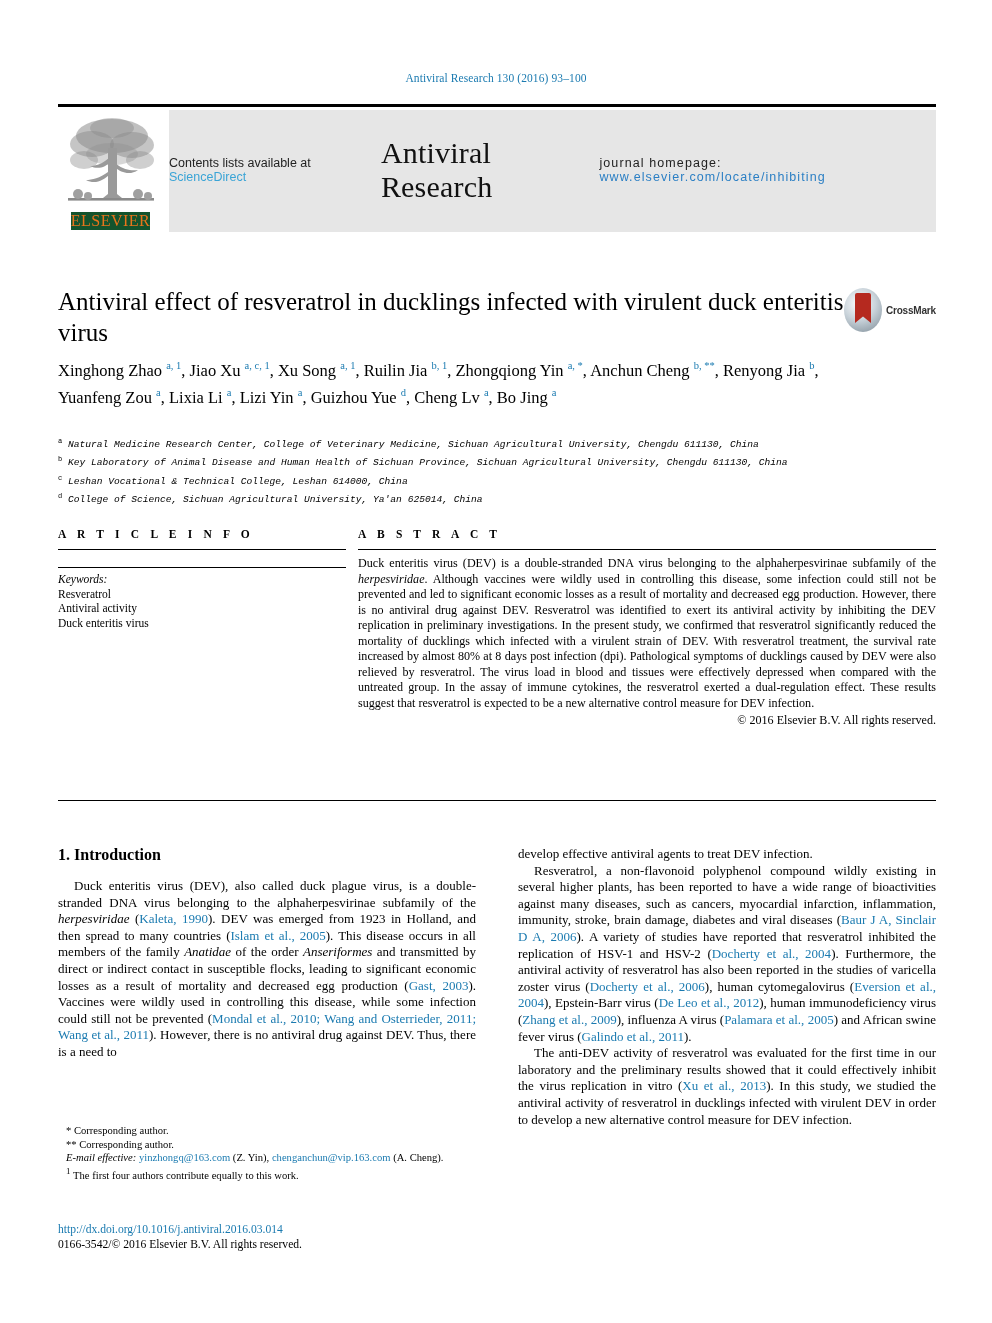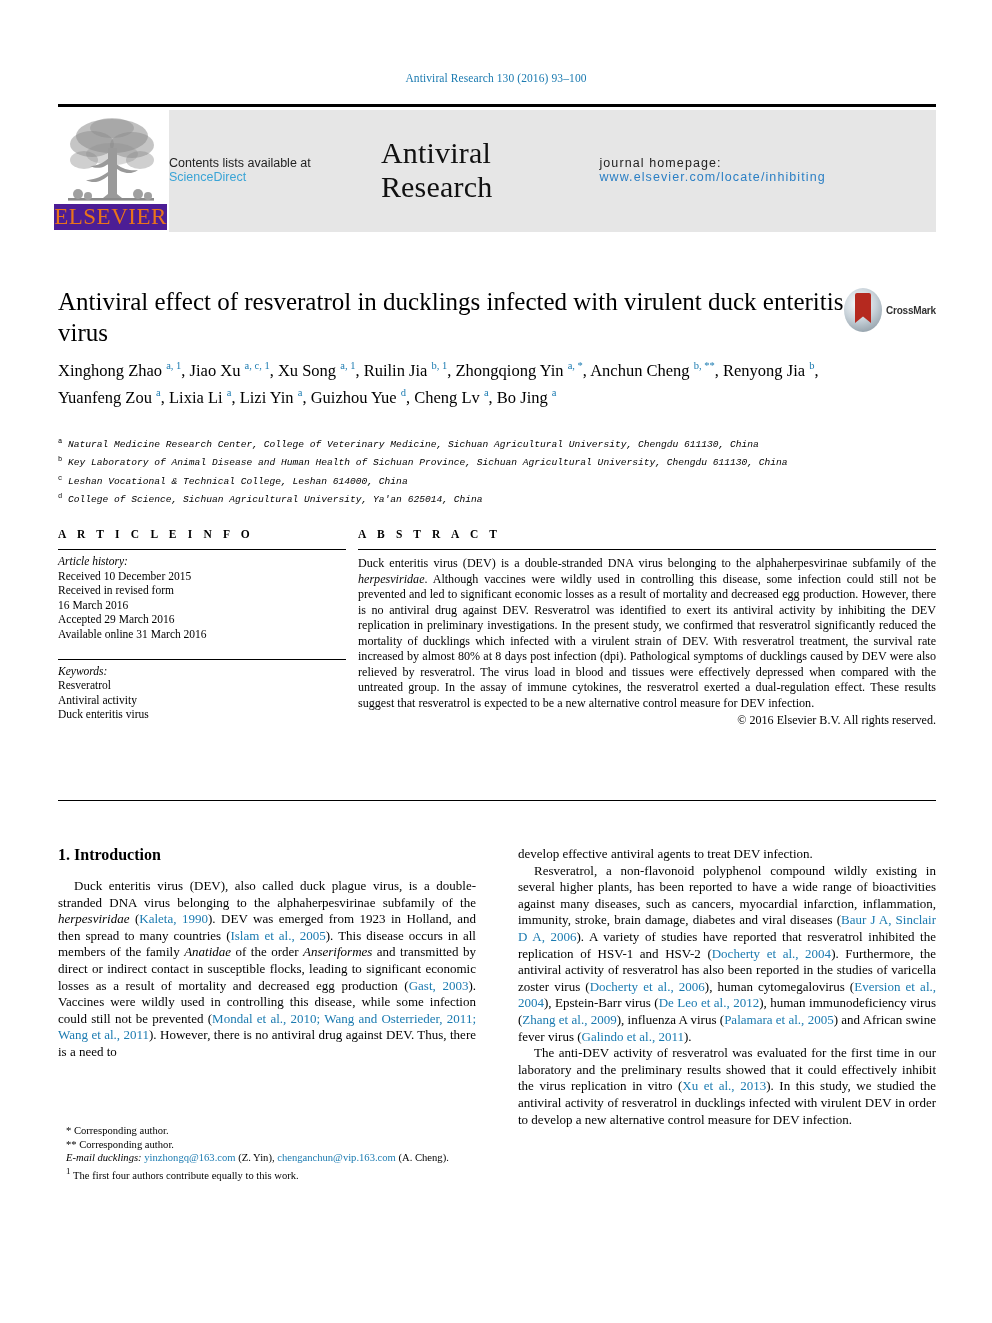--- a/index.html
+++ b/index.html
@@ -45,27 +45,27 @@
     position: relative;
     display: flex;
     flex-direction: column;
     justify-content: flex-end;
     align-items: center;
     padding-bottom: 2px;
   }
   .tree-svg { position: absolute; top: 4px; left: 4px; }
   .elsevier-word {
     font-family: "Liberation Serif", serif;
-    font-size: 23px;
+    font-size: 16px;
     letter-spacing: .5px;
     color: #e8741b;
     font-weight: 400;
     position: relative;
     z-index: 2;
-    background: #4c1d95;
+    background: #14532d;
   }
   .journal-band {
     flex: 1 1 auto;
     background: #e6e6e6;
     display: flex;
     align-items: center;
     justify-content: space-between;
     padding: 10px 0 12px 0;
     margin-left: 6px;
   }
@@ -351,28 +351,20 @@
       <div><sup>b</sup><span> Key Laboratory of Animal Disease and Human Health of Sichuan Province, Sichuan Agricultural University, Chengdu 611130, China</span></div>
       <div><sup>c</sup><span> Leshan Vocational &amp; Technical College, Leshan 614000, China</span></div>
       <div><sup>d</sup><span> College of Science, Sichuan Agricultural University, Ya'an 625014, China</span></div>
     </div>
 
   <div class="info-abstract">
 
     <div class="col-info">
       <div class="sec-head">A R T I C L E   I N F O</div>
       <div class="rule"></div>
-      <div class="info-body">
-        <div class="lbl">Article history:</div>
-        <div>Received 10 December 2015</div>
-        <div>Received in revised form</div>
-        <div>16 March 2016</div>
-        <div>Accepted 29 March 2016</div>
-        <div>Available online 31 March 2016</div>
-      </div>
       <div class="info-gap"></div>
       <div class="rule"></div>
       <div class="info-body kw-block">
         <div class="lbl">Keywords:</div>
         <div>Resveratrol</div>
         <div>Antiviral activity</div>
         <div>Duck enteritis virus</div>
       </div>
     </div>
 
@@ -413,22 +405,26 @@
   </div>
 
   <div class="footnotes">
     <div class="fn-line">
       <span>*</span>&nbsp;<span>Corresponding author.</span>
     </div>
     <div class="fn-line">
       <span>**</span>&nbsp;<span>Corresponding author.</span>
     </div>
     <div class="fn-mail">
-      <i>E-mail ducklings:</i>
+      <i>E-mail effective:</i>
       <span class="mail-link">yinzhongq@163.com</span><span> (Z. Yin), </span><span class="mail-link">chenganchun@vip.163.com</span><span> (A. Cheng).</span>
     </div>
     <div class="fn-line" style="padding-left:20px;text-indent:-12px;">
       <sup>1</sup>&nbsp;<span>The first four authors contribute equally to this work.</span>
     </div>
   </div>
 
+  <div class="doi-block">
+    <div class="doi-link">http://dx.doi.org/10.1016/j.antiviral.2016.03.014</div>
+    <div>0166-3542/© 2016 Elsevier B.V. All rights reserved.</div>
+  </div>
 
 </div>
 
 </body></html>

